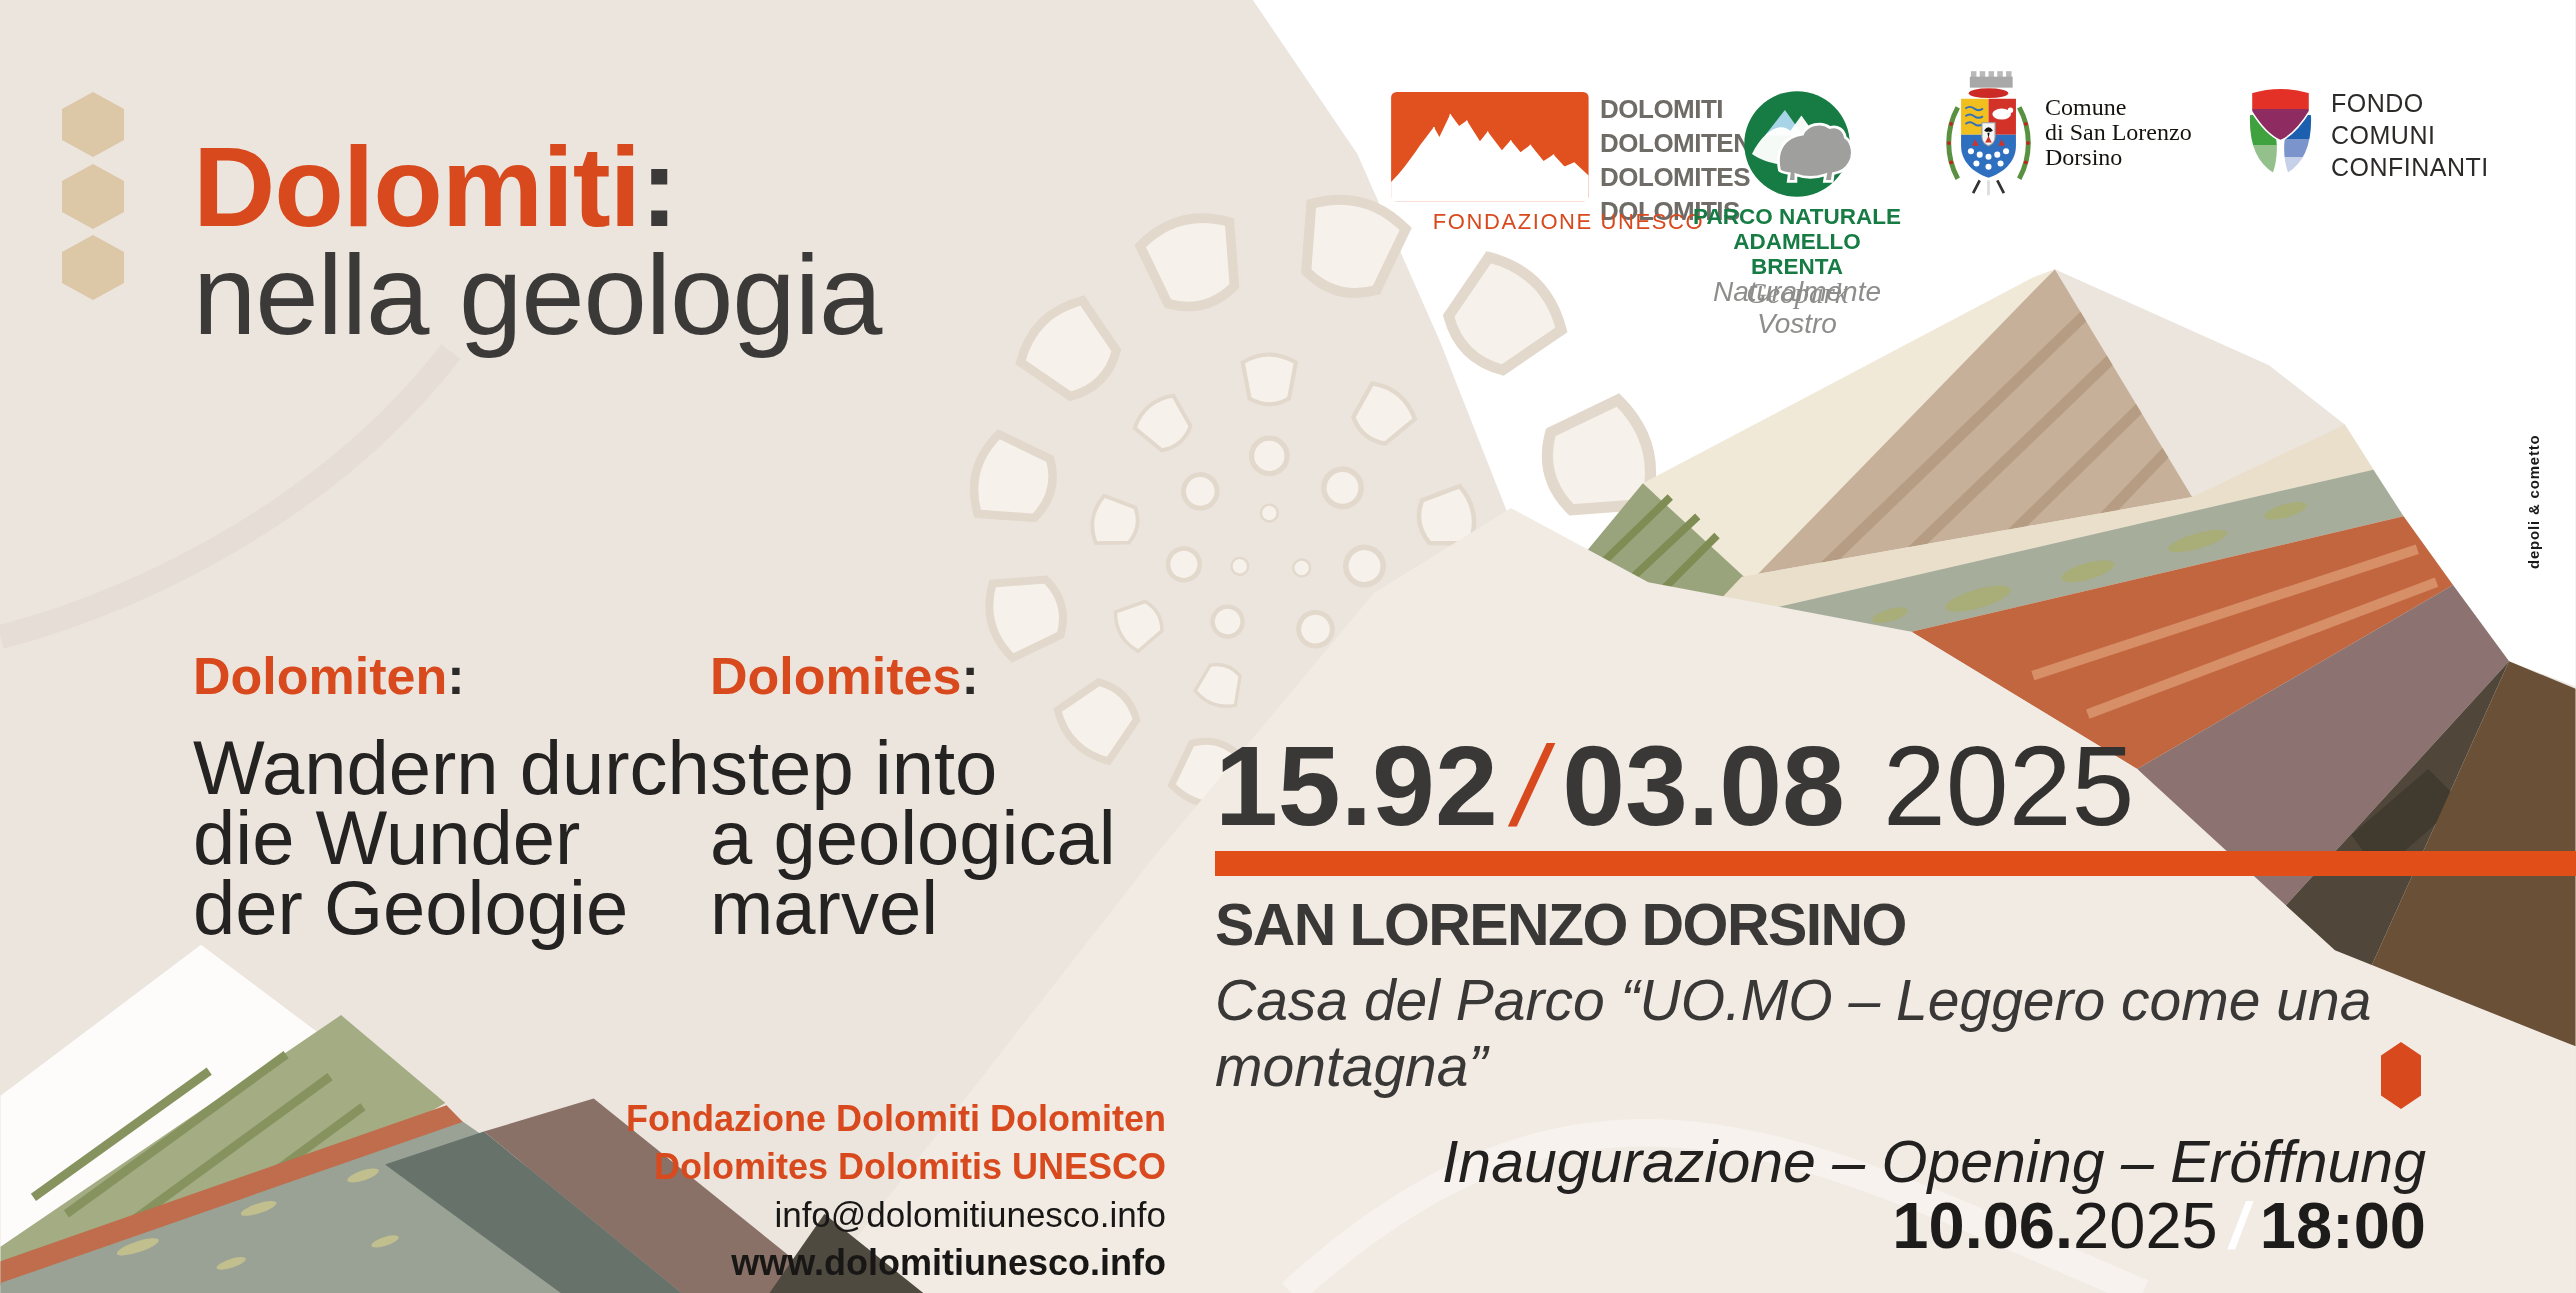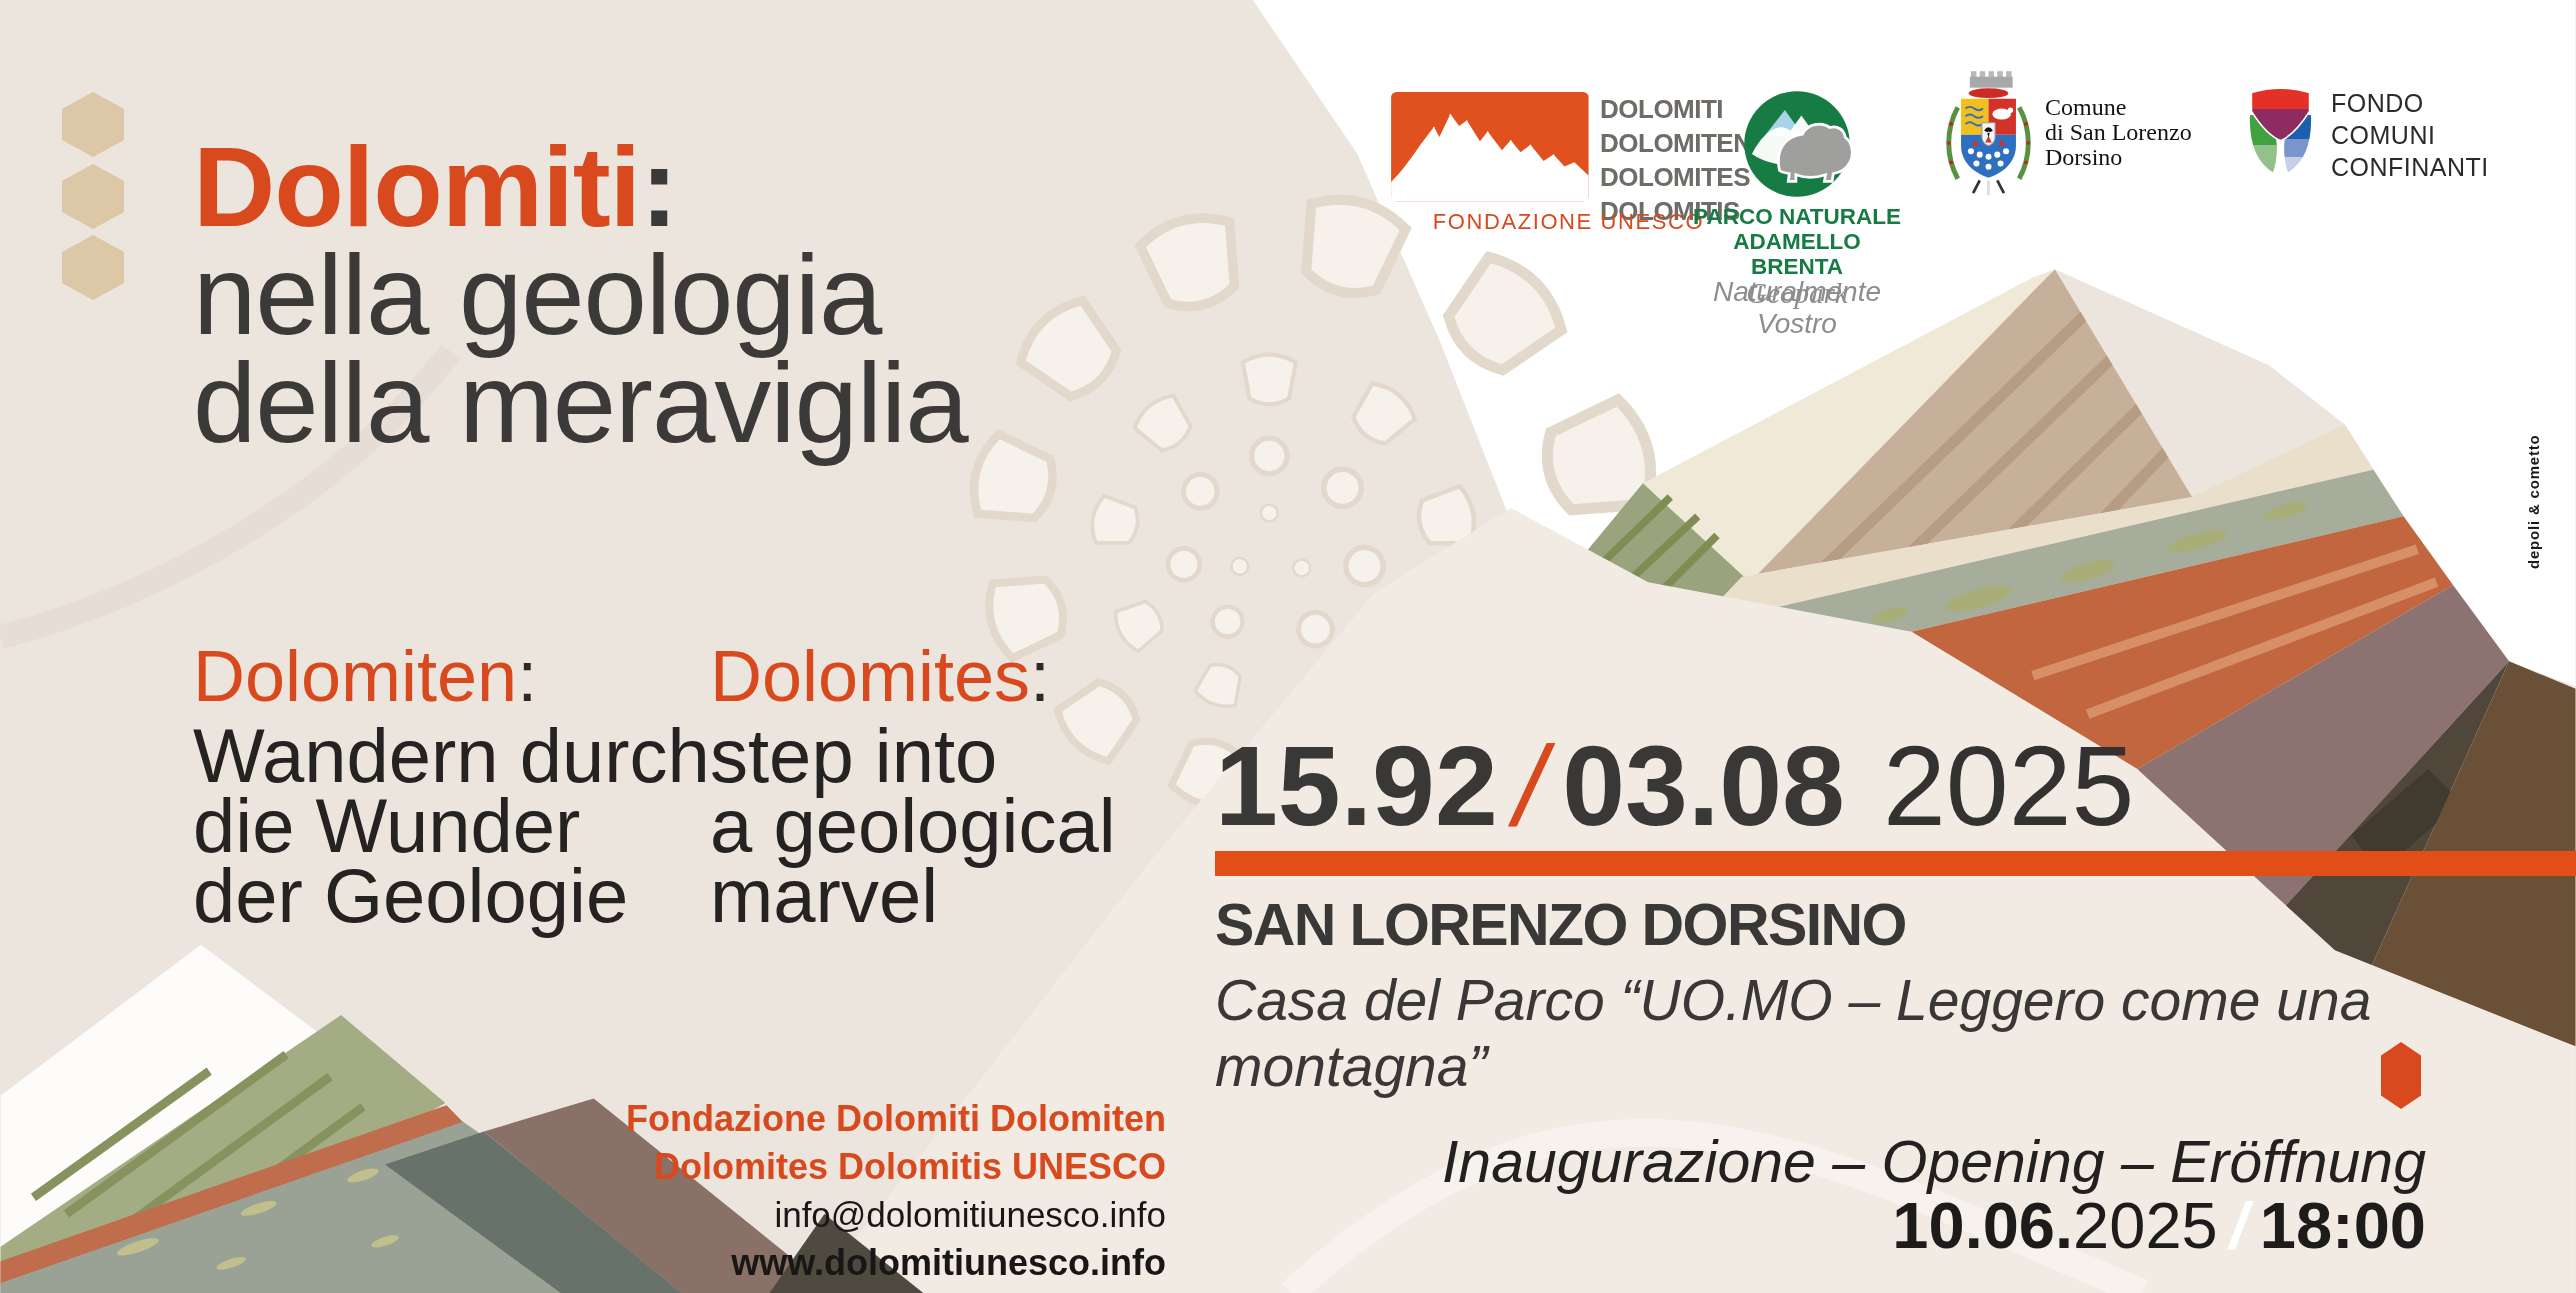--- a/index.html
+++ b/index.html
@@ -13,21 +13,21 @@
        clip-path:polygon(50% 0,100% 26%,100% 74%,50% 100%,0 74%,0 26%);}
 
   
   .title{left:193px;top:133px;line-height:108px;font-size:114px;color:#3c3a39;letter-spacing:-1.1px;}
   .title .brand{color:#d8491d;font-weight:700;}
   .title .colon{color:#3c3a39;font-weight:700;}
   .title .tline{font-weight:400;}
 
   
   .subcol{font-size:76px;line-height:70px;color:#242322;}
-  .subhead{font-size:72px;font-weight:400;color:#d8491d;margin-bottom:4px;line-height:82px;}
+  .subhead{font-size:52px;font-weight:700;color:#d8491d;margin-bottom:16px;line-height:82px;}
   .subhead .colon{color:#2c2a29;}
 
   
   .contact{right:1410px;top:1095px;text-align:right;line-height:48px;}
   .contact .org{color:#d8491d;font-weight:700;font-size:36px;}
   .contact .email{color:#181715;font-weight:400;font-size:35px;}
   .contact .web{color:#181715;font-weight:700;font-size:36px;}
 
   
   .daterow{left:1215px;top:721px;font-size:113px;color:#3a3837;white-space:nowrap;}
@@ -177,21 +177,20 @@
     </g>
   </svg>
 
   <div class="abs hex" style="left:62px;top:92px"></div>
   <div class="abs hex" style="left:62px;top:164px"></div>
   <div class="abs hex" style="left:62px;top:235px"></div>
 
   <div class="abs title">
     <div><span class="brand">Dolomiti</span><span class="colon">:</span></div>
     <div class="tline">nella geologia</div>
-    <div class="tline">della meraviglia</div>
   </div>
 
   <div class="abs subcol" style="left:193px;top:635px">
     <div class="subhead"><span>Dolomiten</span><span class="colon">:</span></div>
     <div>Wandern durch</div>
     <div>die Wunder</div>
     <div>der Geologie</div>
   </div>
   <div class="abs subcol" style="left:710px;top:635px">
     <div class="subhead"><span>Dolomites</span><span class="colon">:</span></div>

